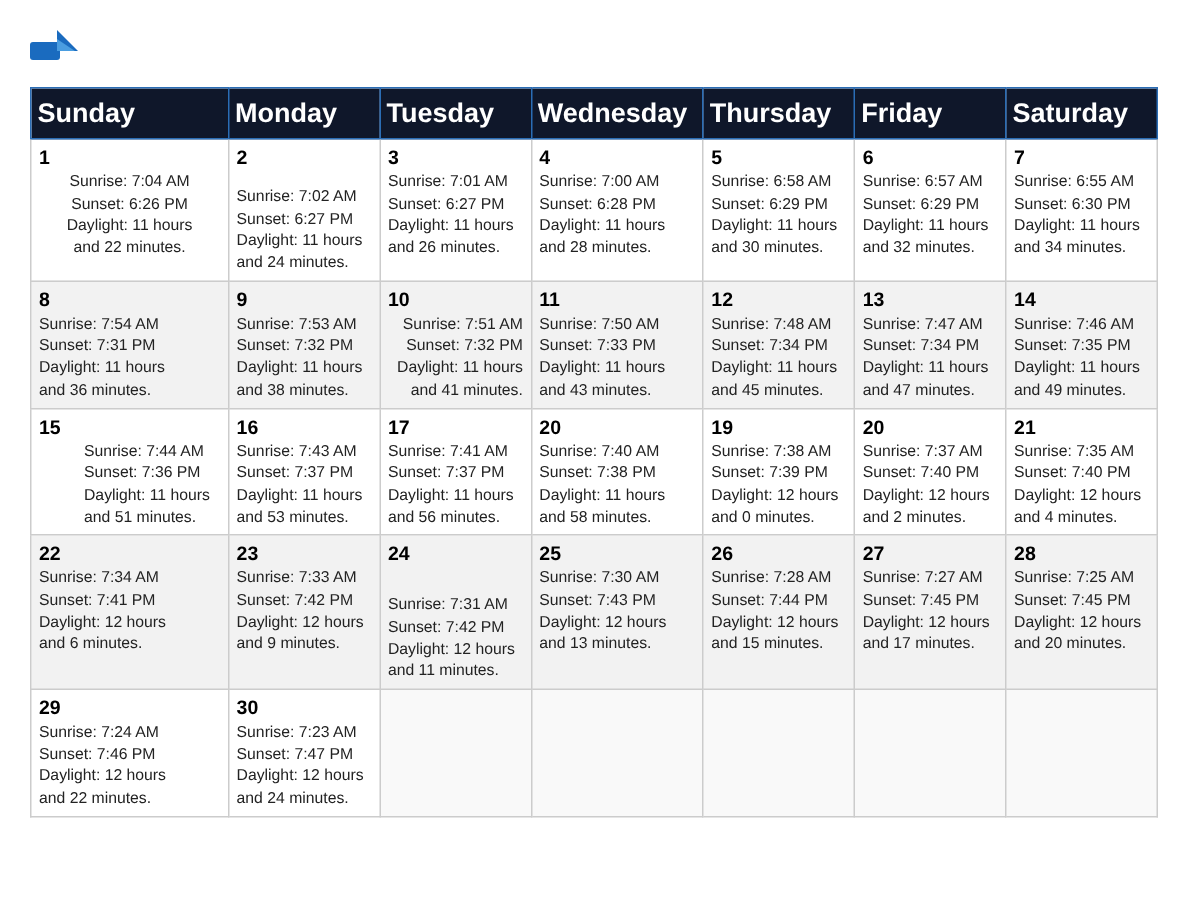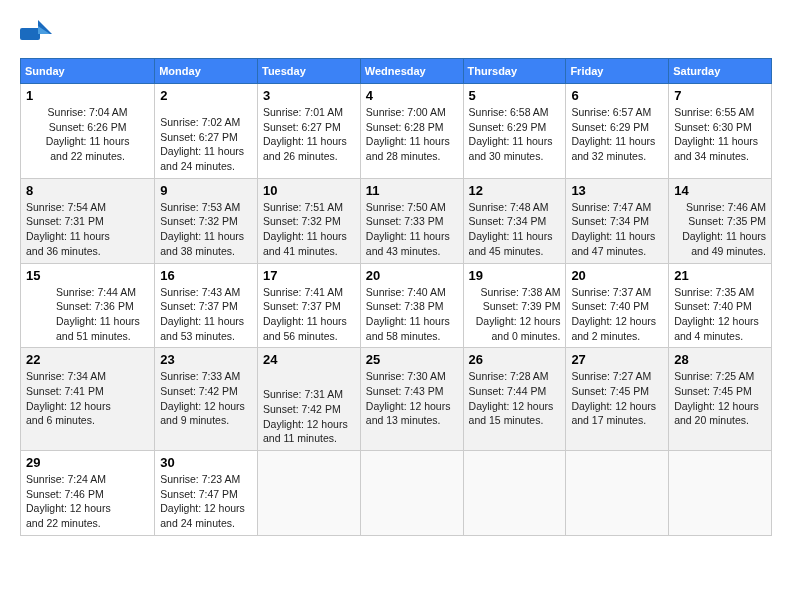--- a/index.html
+++ b/index.html
@@ -25,25 +25,25 @@
     .logo-text-blue { font-size: 18px; font-weight: bold; color: #1a6bbf; }
     .title-block { text-align: right; }
     .month-title { font-size: 38px; font-weight: normal; color: #333; }
     .location-title { font-size: 16px; color: #555; }
     table {
       width: 100%;
       border-collapse: collapse;
       font-size: 11px;
     }
     thead tr th {
-      background-color: #3b82f6;
+      background-color: #0f172a;
       color: #fff;
       padding: 6px 4px;
       text-align: left;
-      font-size: 11px;
+      font-size: 18px;
       font-weight: bold;
       border: 1px solid #2a6db5;
     }
     tbody tr td {
       border: 1px solid #ccc;
       vertical-align: top;
       padding: 4px 5px;
       height: 80px;
       background: #fff;
     }
@@ -160,21 +160,21 @@
         </td>
         <td>
           <span class="day-num">9</span>
           <div class="day-info" style="white-space: pre-line;">Sunrise: 7:53 AM
 Sunset: 7:32 PM
 Daylight: 11 hours
 and 38 minutes.</div>
         </td>
         <td>
           <span class="day-num">10</span>
-          <div class="day-info" style="white-space: pre-line;">Sunrise: 7:51 AM
+          <div class="day-info" style="white-space: pre-line; text-align: right;">Sunrise: 7:51 AM
 Sunset: 7:32 PM
 Daylight: 11 hours
 and 41 minutes.</div>
         </td>
         <td>
           <span class="day-num">11</span>
           <div class="day-info" style="white-space: pre-line;">Sunrise: 7:50 AM
 Sunset: 7:33 PM
 Daylight: 11 hours
 and 43 minutes.</div>
@@ -188,21 +188,21 @@
         </td>
         <td>
           <span class="day-num">13</span>
           <div class="day-info" style="white-space: pre-line;">Sunrise: 7:47 AM
 Sunset: 7:34 PM
 Daylight: 11 hours
 and 47 minutes.</div>
         </td>
         <td>
           <span class="day-num">14</span>
-          <div class="day-info" style="white-space: pre-line; text-align: right;">Sunrise: 7:46 AM
+          <div class="day-info" style="white-space: pre-line;">Sunrise: 7:46 AM
 Sunset: 7:35 PM
 Daylight: 11 hours
 and 49 minutes.</div>
         </td>
       </tr>
       <tr>
         <td>
           <span class="day-num">15</span>
           <div class="day-info" style="white-space: pre-line; margin-left: 30px;">Sunrise: 7:44 AM
 Sunset: 7:36 PM
@@ -225,21 +225,21 @@
         </td>
         <td>
           <span class="day-num">20</span>
           <div class="day-info" style="white-space: pre-line;">Sunrise: 7:40 AM
 Sunset: 7:38 PM
 Daylight: 11 hours
 and 58 minutes.</div>
         </td>
         <td>
           <span class="day-num">19</span>
-          <div class="day-info" style="white-space: pre-line; text-align: right;">Sunrise: 7:38 AM
+          <div class="day-info" style="white-space: pre-line;">Sunrise: 7:38 AM
 Sunset: 7:39 PM
 Daylight: 12 hours
 and 0 minutes.</div>
         </td>
         <td>
           <span class="day-num">20</span>
           <div class="day-info" style="white-space: pre-line;">Sunrise: 7:37 AM
 Sunset: 7:40 PM
 Daylight: 12 hours
 and 2 minutes.</div>

